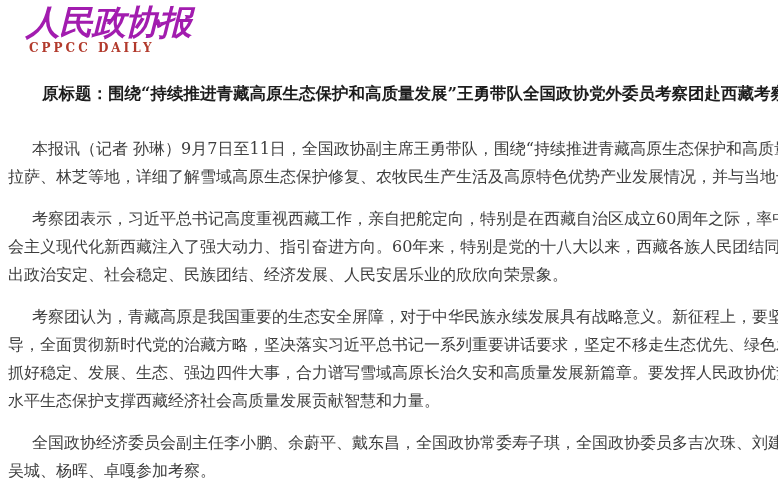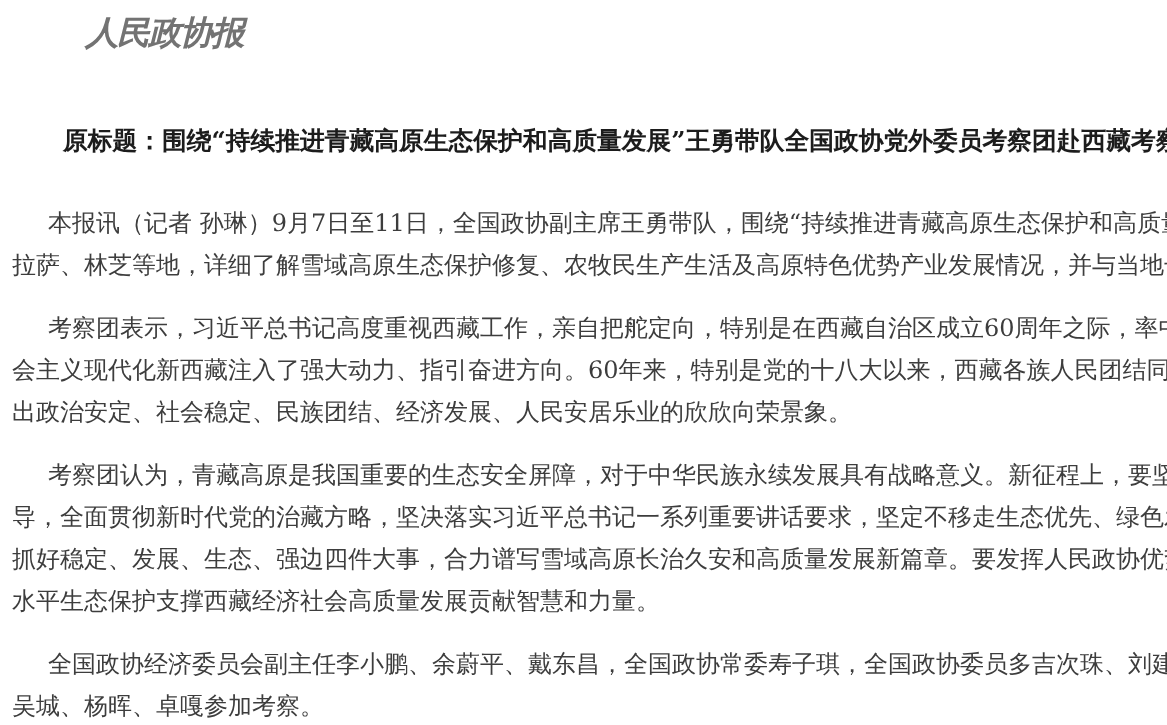--- a/index.html
+++ b/index.html
@@ -13,28 +13,27 @@
   }
 
   
   .masthead {
     position: absolute;
     top: 7px;
     left: 26px;
   }
   .logo-cn {
     display: block;
-    color: #737373;
-    font-size: 22px;
+    color: #a21caf;
+    font-size: 34px;
     line-height: 30px;
     font-weight: bold;
     font-style: italic;
     letter-spacing: -1px;
     white-space: nowrap;
-    margin-left: 31px;
   }
   .logo-en {
     display: block;
     color: #b23a2c;
     font-size: 12px;
     line-height: 13px;
     font-weight: bold;
     letter-spacing: 3px;
     margin-top: 5px;
     margin-left: 3px;
@@ -68,20 +67,21 @@
     height: 28px;
     white-space: nowrap;
   }
   .para .line.first { text-indent: 24px; }
 </style>
 </head>
 <body>
 
 <div class="masthead">
   <span class="logo-cn">人民政协报</span>
+  <span class="logo-en">CPPCC DAILY</span>
 </div>
 
 <div class="content">
   <h1 class="headline">原标题：围绕“持续推进青藏高原生态保护和高质量发展”王勇带队全国政协党外委员考察团赴西藏考察</h1>
   <div class="article-body">
       <div class="para">
         <div class="line first">本报讯（记者 孙琳）9月7日至11日，全国政协副主席王勇带队，围绕“持续推进青藏高原生态保护和高质量发展</div>
         <div class="line">拉萨、林芝等地，详细了解雪域高原生态保护修复、农牧民生产生活及高原特色优势产业发展情况，并与当地干部群</div>
       </div>
       <div class="para">

